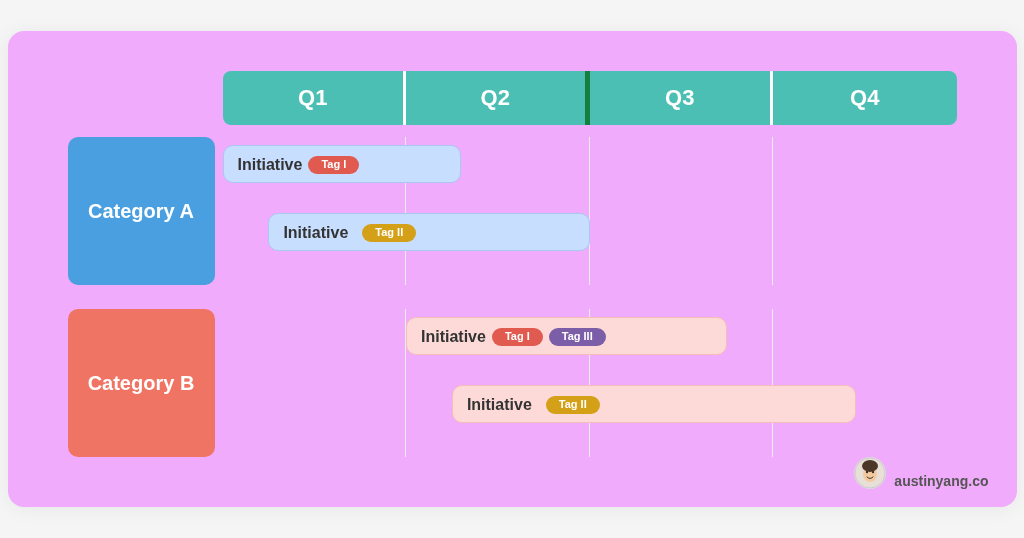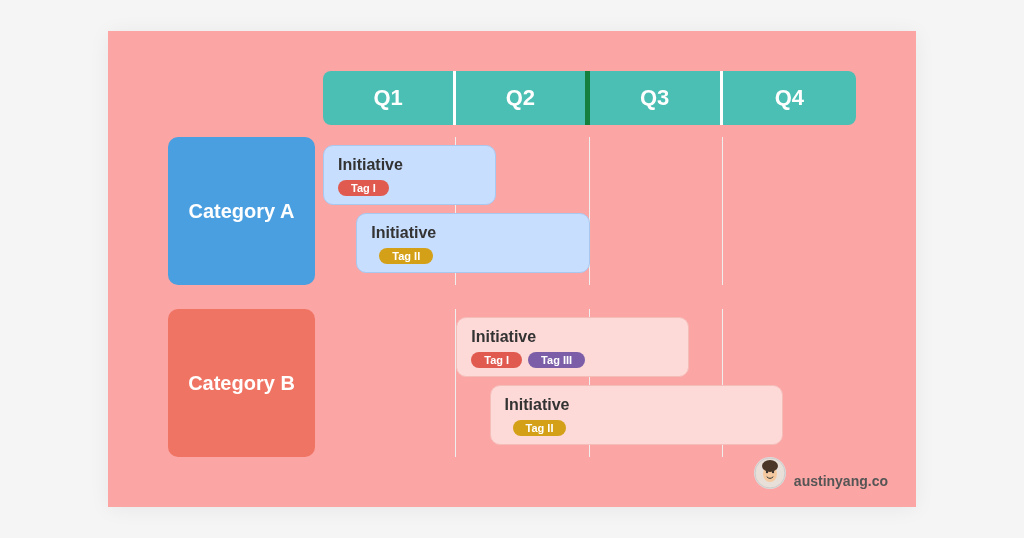--- a/index.html
+++ b/index.html
@@ -8,24 +8,24 @@
       background: #f5f5f5;
       font-family: 'Segoe UI', Arial, sans-serif;
       display: flex;
       align-items: center;
       justify-content: center;
       min-height: 538px;
       width: 1024px;
     }
 
     .chart-container {
-      background: #fca5a5;
-      border-radius: 0;
+      background: #f0abfc;
+      border-radius: 16px;
       padding: 40px 60px 50px 60px;
-      width: 808px;
+      width: 1009px;
       box-shadow: 0 2px 20px rgba(0,0,0,0.06);
       position: relative;
     }
 
     
     .header-spacer {
       
     }
 
     .quarter-header {
@@ -69,21 +69,21 @@
       background: #F07464;
       grid-column: 1;
       grid-row: 4 / 6;
     }
 
     .initiative-bar {
       border-radius: 10px;
       padding: 10px 14px 8px 14px;
       position: absolute;
       display: flex;
-      flex-direction: column;
+      flex-direction: row;
       gap: 6px;
     }
 
     .initiative-title {
       font-size: 16px;
       font-weight: 600;
       color: #333;
     }
 
     .tags {

